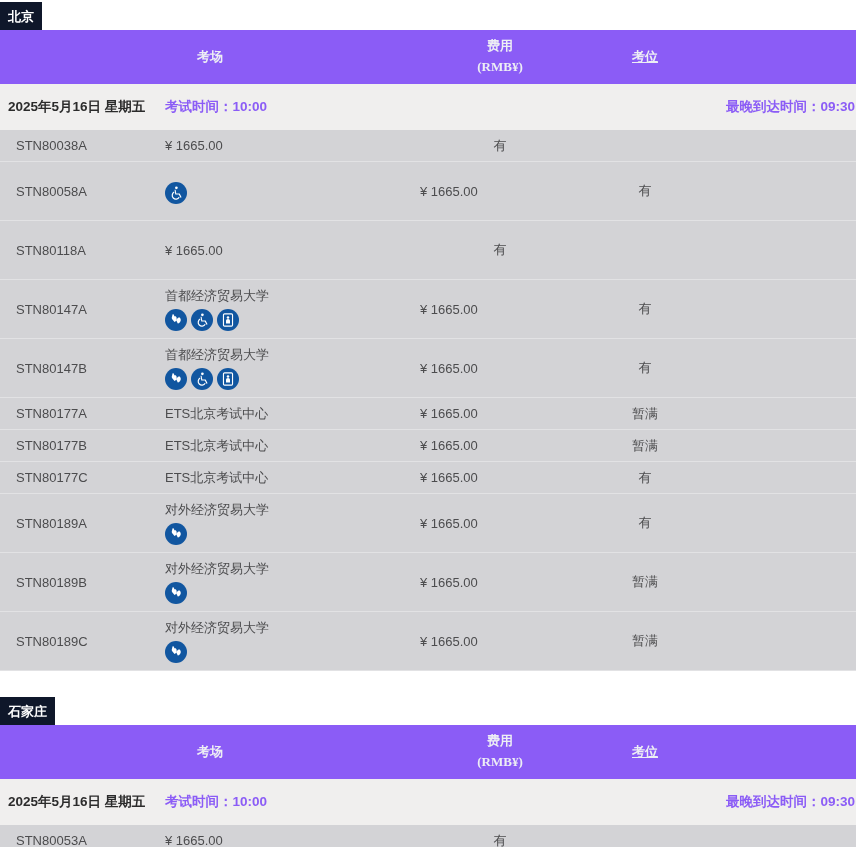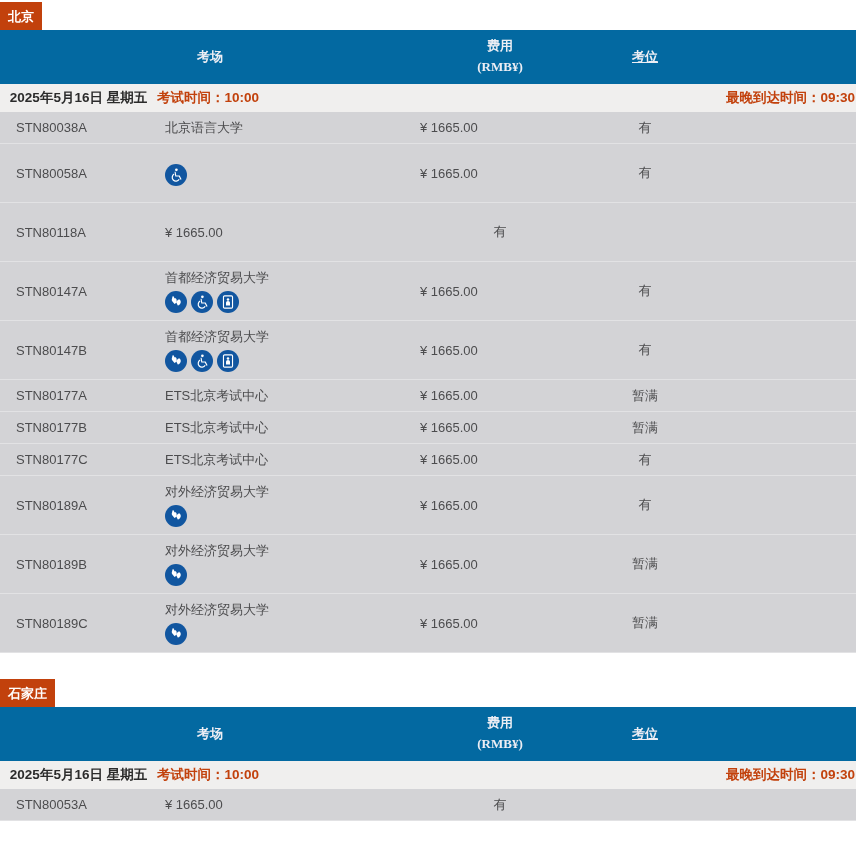--- a/index.html
+++ b/index.html
@@ -3,38 +3,38 @@
 <meta charset="utf-8">
 <style>
   html,body{margin:0;padding:0;}
   body{
     width:856px;height:847px;overflow:hidden;background:#ffffff;
     font-family:"Liberation Sans","DejaVu Sans",sans-serif;
     -webkit-font-smoothing:antialiased;
   }
   .section{width:856px;}
   .tab{
-    display:inline-block;background:#c2410c;color:#ffffff;
+    display:inline-block;background:#0f172a;color:#ffffff;
     font-weight:bold;font-size:13px;line-height:1;
     padding:8px 8px 7px 8px;margin-top:2px;vertical-align:bottom;
   }
   .thead{
     display:grid;grid-template-columns:165px 255px 160px 130px 1fr;
-    background:#0369a1;color:#edeef4;font-weight:bold;font-size:13px;
+    background:#8b5cf6;color:#edeef4;font-weight:bold;font-size:13px;
     height:54px;align-items:center;
   }
   .venue-h{grid-column:1 / 3;text-align:center;}
   .fee-h{text-align:center;line-height:1.6;font-family:Liberation Serif, serif;}
   .seat-h{text-align:center;text-decoration:underline;}
   .datebar{
-    display:flex;align-items:center;background:#f0efee;height:28px;
-    font-size:13.5px;font-weight:bold;color:#2b2b2b;text-align:center;
+    display:flex;align-items:center;background:#f0efee;height:46px;
+    font-size:13.5px;font-weight:bold;color:#2b2b2b;padding-left:8px;
   }
   .datebar .date{width:157px;flex:none;}
-  .red{color:#c2410c;}
+  .red{color:#8b5cf6;}
   .arrival{margin-left:auto;padding-right:1px;}
   .trow{
     display:grid;grid-template-columns:165px 255px 160px 130px 1fr;
     background:#d3d3d6;align-items:center;font-size:13px;color:#4c4c4e;
     border-bottom:1px solid rgba(255,255,255,0.35);
   }
   .trow.single{height:31px;}
   .trow.multi{height:58px;}
   .code{padding-left:16px;}
   .fee{text-align:left;}
@@ -65,24 +65,20 @@
   </div>
 
   <div class="datebar">
     <span class="date">2025年5月16日 星期五</span>
     <span class="red">考试时间：10:00</span>
     <span class="red arrival">最晚到达时间：09:30</span>
   </div>
 
   <div class="trow single">
     <div class="code">STN80038A</div>
-    <div class="venuecell">
-      <div>北京语言大学</div>
-
-    </div>
     <div class="fee">¥ 1665.00</div>
     <div class="seat">有</div>
   </div>
 
   <div class="trow multi">
     <div class="code">STN80058A</div>
     <div class="venuecell">
       <div class="icons">
           <span class="icon">
             <svg viewBox="0 0 24 24" xmlns="http://www.w3.org/2000/svg">

